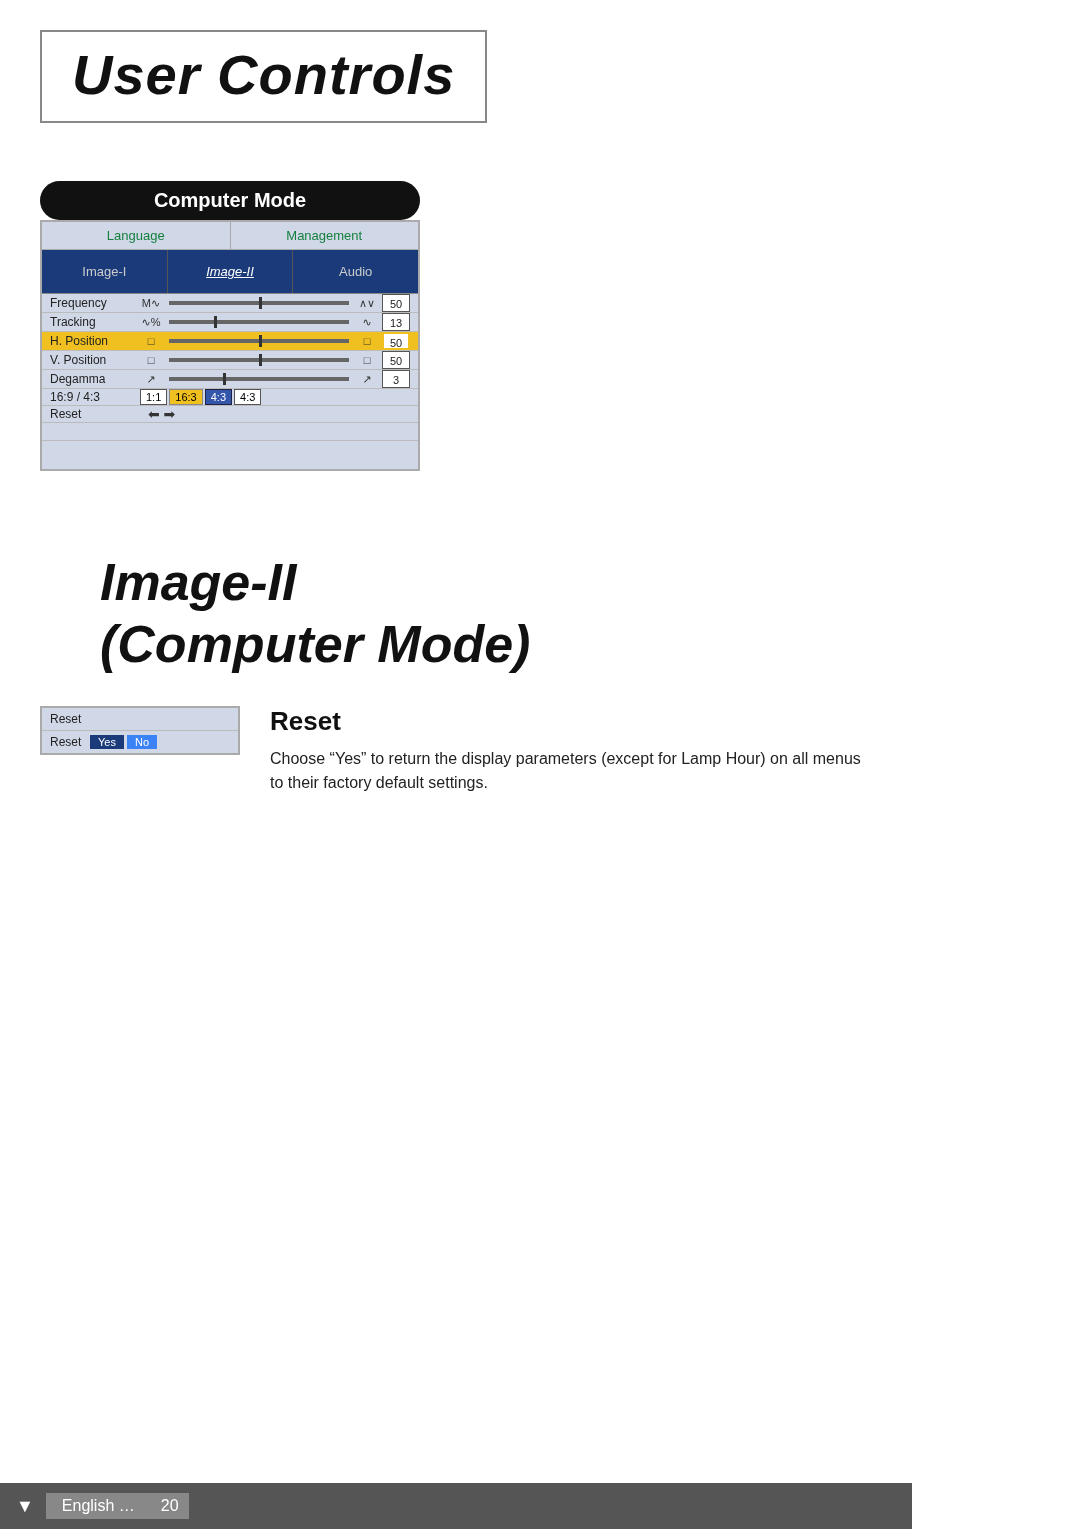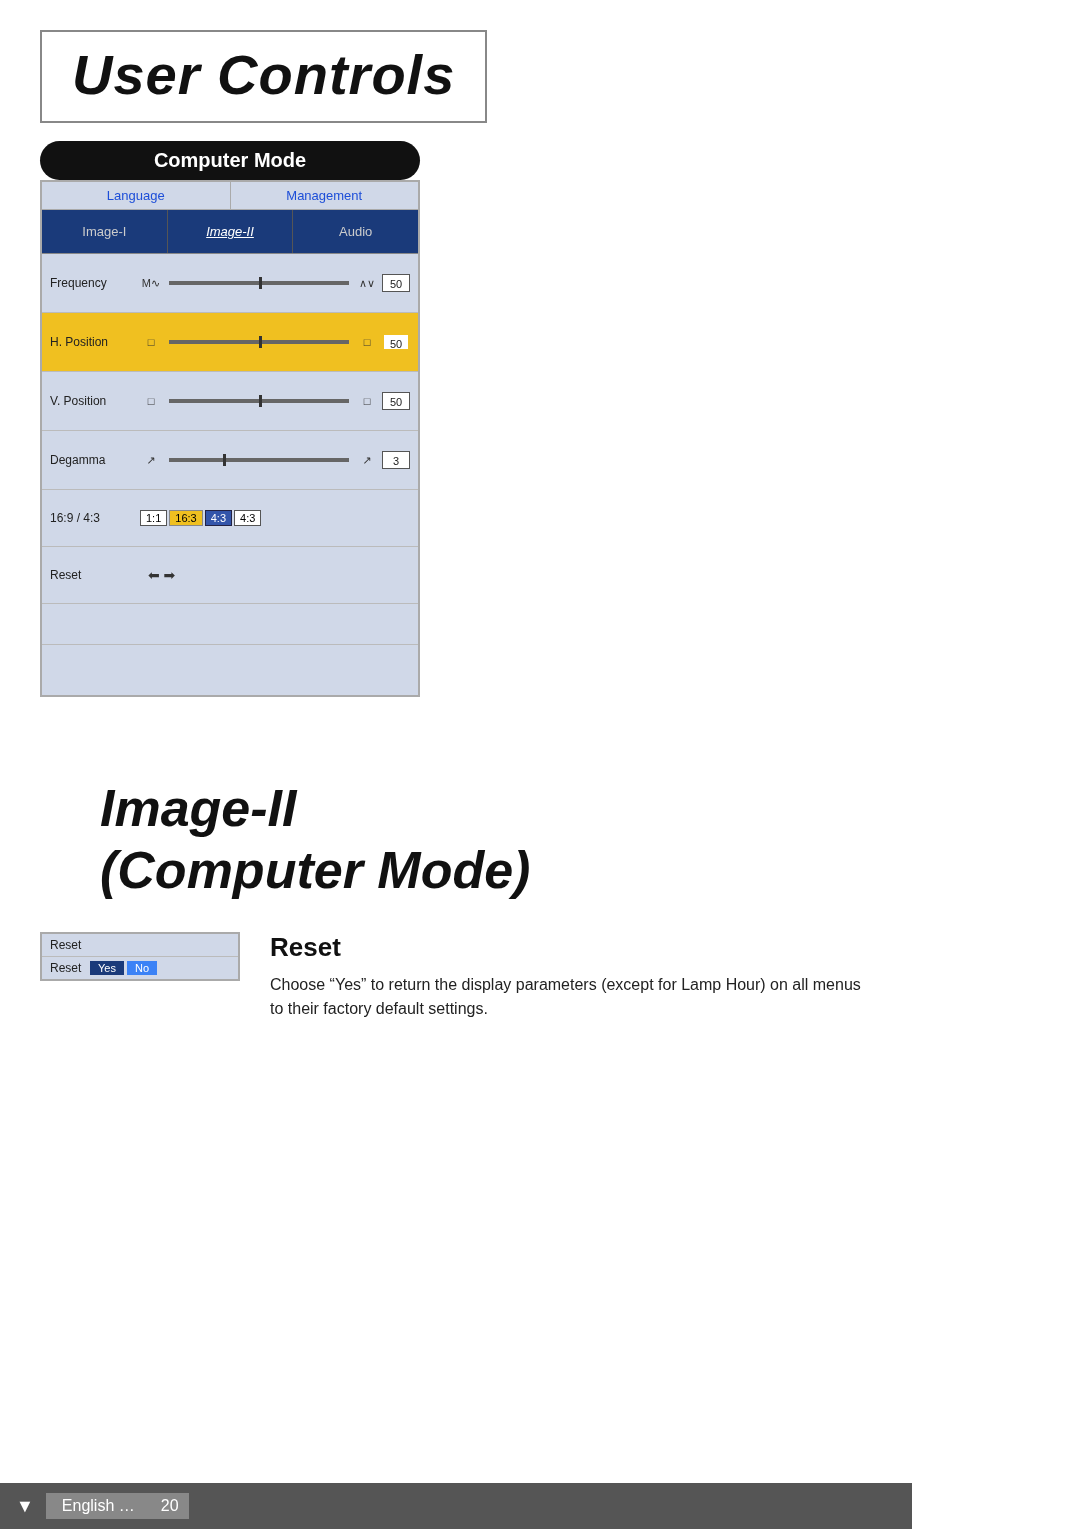--- a/index.html
+++ b/index.html
@@ -45,20 +45,21 @@
       font-style: italic;
       font-weight: bold;
       color: #111;
       letter-spacing: 1px;
     }
 
     
     .left-panel {
       width: 430px;
       float: left;
+      margin-top: 40px;
     }
 
     
     .computer-mode-header {
       background: #111;
       color: #fff;
       text-align: center;
       font-size: 20px;
       font-weight: bold;
       padding: 8px 0;
@@ -79,21 +80,21 @@
     .tab-row {
       display: flex;
       background: #d0d8e8;
       border-bottom: 1px solid #aaa;
     }
     .tab {
       flex: 1;
       text-align: center;
       padding: 6px 0;
       font-size: 13px;
-      color: #1d4ed8;
+      color: #15803d;
       border-right: 1px solid #aaa;
     }
     .tab:last-child { border-right: none; }
 
     
     .subtab-row {
       display: flex;
       background: #1a3a7a;
       border-bottom: 1px solid #888;
     }
@@ -110,21 +111,21 @@
       background: #1a3a7a;
       color: #fff;
       font-style: italic;
       text-decoration: underline;
     }
 
     
     .menu-row {
       display: flex;
       align-items: center;
-      padding: 20px 8px;
+      padding: 0 8px;
       font-size: 13px;
       color: #222;
       border-bottom: 1px solid #bbb;
     }
     .menu-row:last-child { border-bottom: none; }
     .menu-row.highlighted {
       background: #f0c020;
     }
     .row-label {
       width: 90px;
@@ -369,20 +370,31 @@
           <div class="slider-area">
             <span class="icon-sym">M∿</span>
             <div class="slider-track">
               <div class="slider-thumb" style="left:50%"></div>
             </div>
             <span class="icon-sym">∧∨</span>
             <div class="value-box">50</div>
           </div>
         </div>
 
+        <div class="menu-row">
+          <span class="row-label">Tracking</span>
+          <div class="slider-area">
+            <span class="icon-sym">∿%</span>
+            <div class="slider-track">
+              <div class="slider-thumb" style="left:25%"></div>
+            </div>
+            <span class="icon-sym">∿</span>
+            <div class="value-box">13</div>
+          </div>
+        </div>
 
         <div class="menu-row highlighted">
           <span class="row-label">H. Position</span>
           <div class="slider-area">
             <span class="icon-sym">□</span>
             <div class="slider-track">
               <div class="slider-thumb" style="left:50%"></div>
             </div>
             <span class="icon-sym">□</span>
             <div class="value-box highlighted">50</div>

